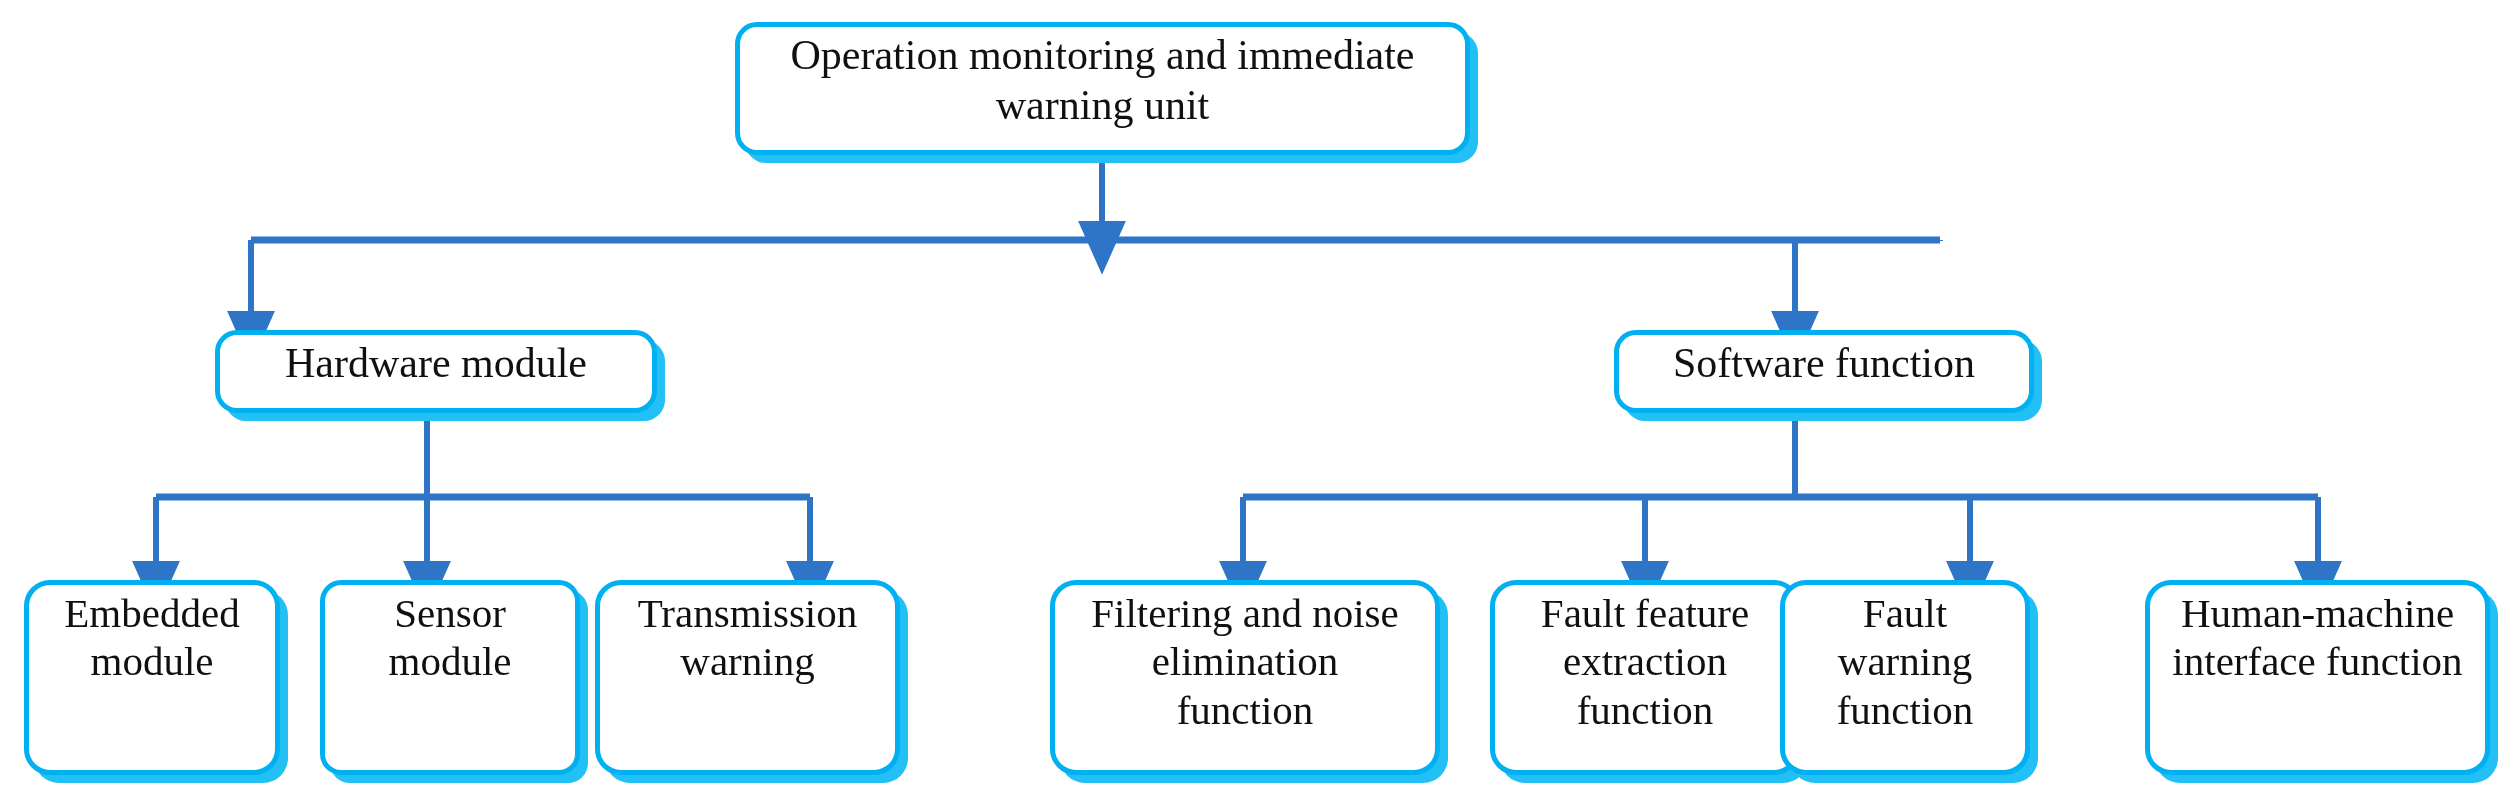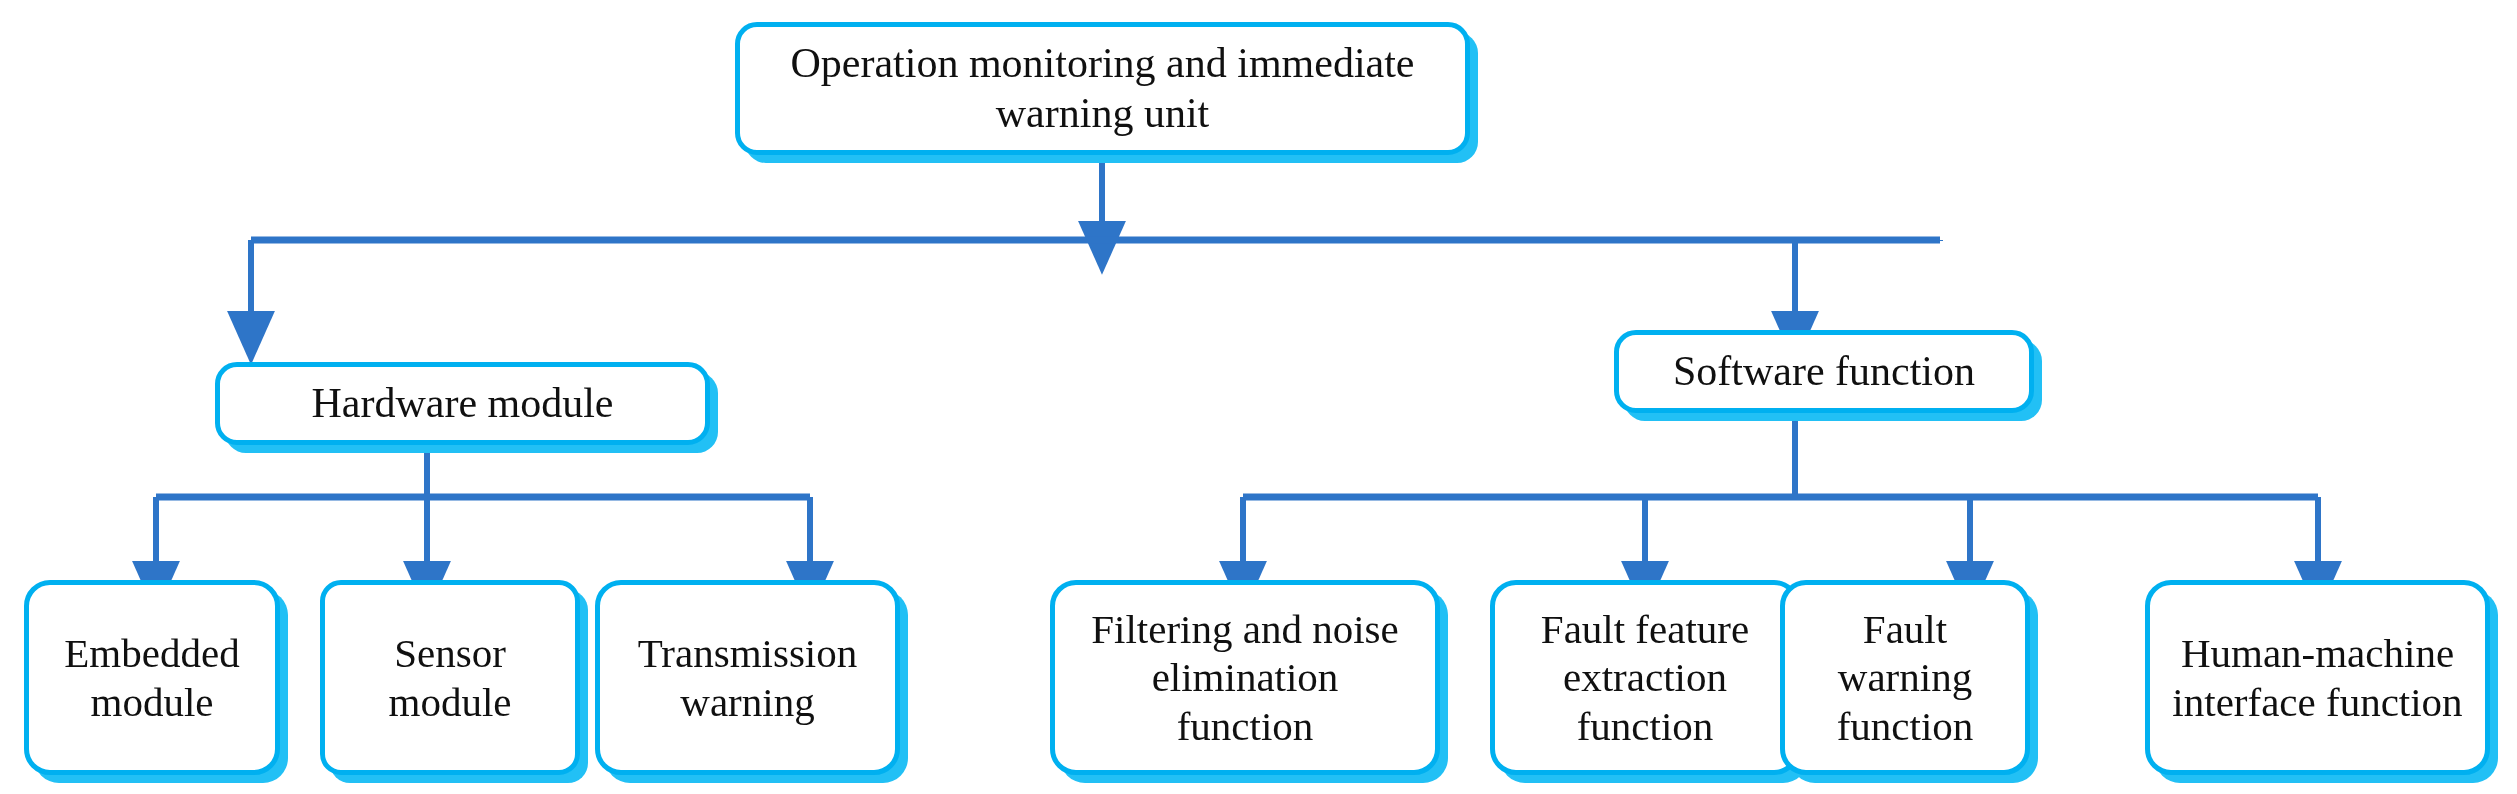--- a/index.html
+++ b/index.html
@@ -31,37 +31,37 @@
   
   .node {
     position: absolute;
     z-index: 2;
     box-sizing: border-box;
     background: #ffffff;
     border: 5px solid #00B0F0;
     border-radius: 26px;
     box-shadow: 9px 9px 0 -1px #22C0F5;
     display: flex;
-    align-items: center;
+    align-items: flex-start;
     justify-content: center;
     text-align: center;
     color: #101010;
     line-height: 1.18;
     padding: 4px 10px;
   }
   .node .label {
     display: block;
     width: 100%;
     white-space: pre-line;
   }
 
   
   .node.root   { left: 735px;  top: 22px;  width: 735px; height: 133px; font-size: 42px; border-radius: 22px; }
   .node.branch { top: 330px;  height: 83px;  font-size: 42px; border-radius: 22px; }
-  .node.branch.hardware { left: 215px;  width: 495px; margin-top: 32px; }
+  .node.branch.hardware { left: 215px;  width: 442px; }
   .node.branch.software { left: 1614px; width: 420px; }
 
   .node.leaf { top: 580px; height: 195px; font-size: 41px; border-radius: 26px; }
   .node.leaf.l1 { left: 24px;   width: 256px; }
   .node.leaf.l2 { left: 320px;  width: 260px; border-radius: 21px; }
   .node.leaf.l3 { left: 595px;  width: 305px; }
   .node.leaf.r1 { left: 1050px; width: 390px; }
   .node.leaf.r2 { left: 1490px; width: 310px; }
   .node.leaf.r3 { left: 1780px; width: 250px; }
   .node.leaf.r4 { left: 2145px; width: 345px; }

